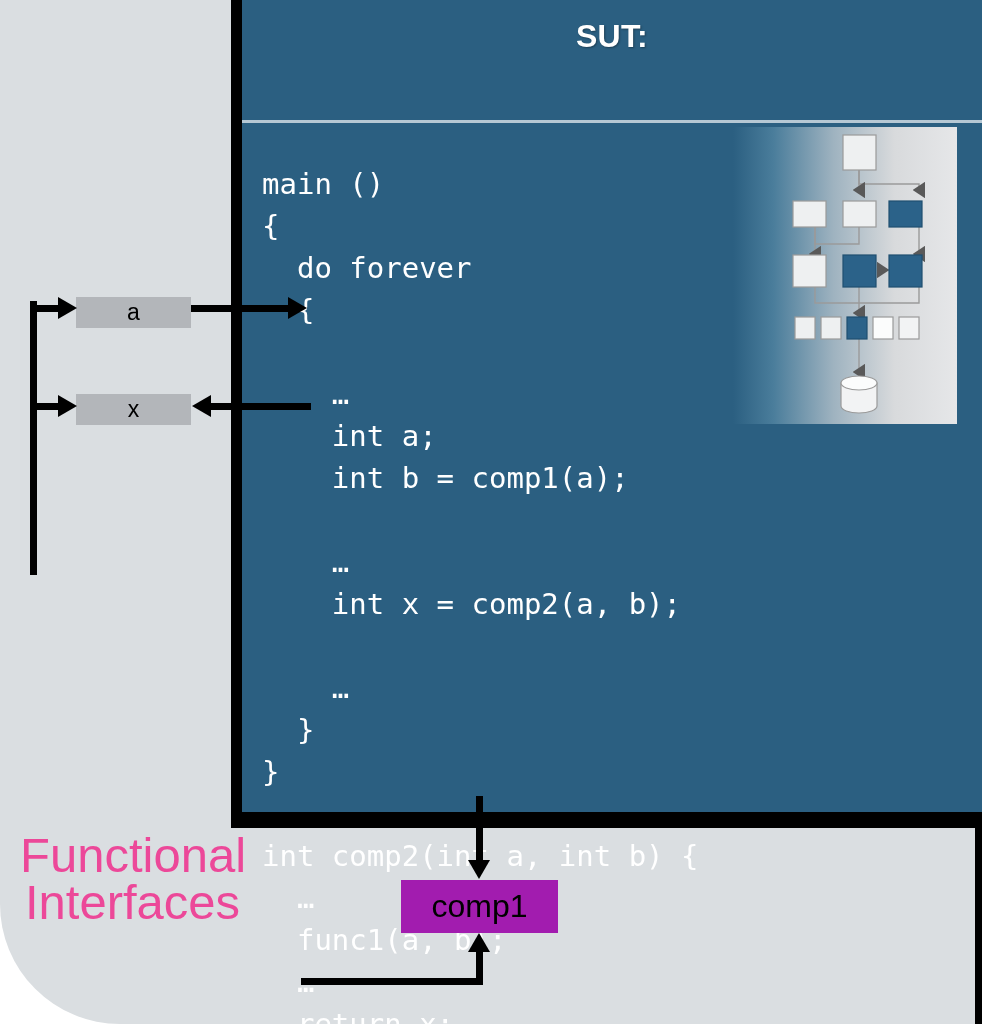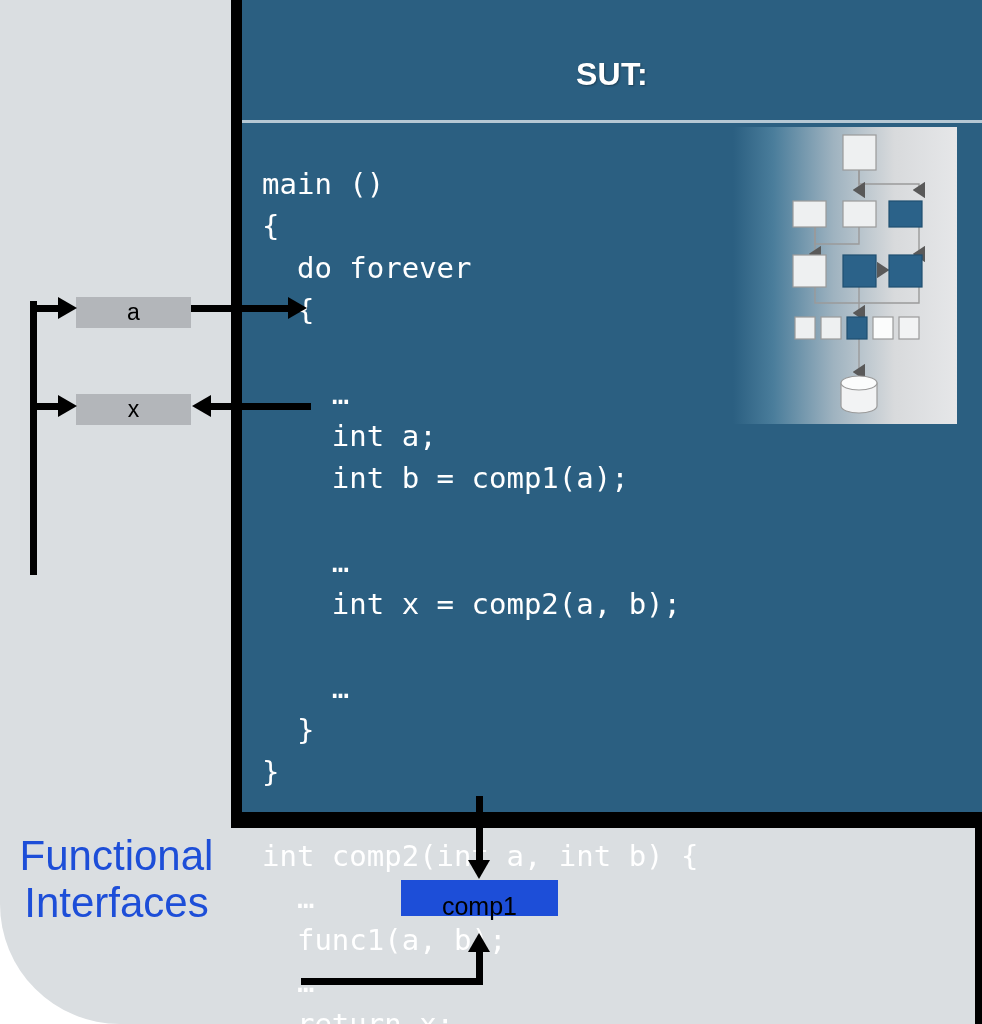--- a/index.html
+++ b/index.html
@@ -54,21 +54,20 @@
     position: absolute;
     left: 242px; top: 12px;
     width: 740px;
     text-align: center;
     color: #ffffff;
     font-weight: bold;
     font-size: 32px;
     line-height: 48px;
     letter-spacing: 0.2px;
     text-shadow: 1px 1px 2px rgba(0,0,0,0.35);
-    margin-top: 38px;
   }
   .sut-title-rule {
     position: absolute;
     left: 242px; top: 120px;
     width: 740px; height: 3px;
     background: #b6c8d4;
   }
 
   
   .code-block {
@@ -105,24 +104,24 @@
     font-size: 23px;
     text-align: center;
     line-height: 31px;
   }
   #var-a { left: 76px; top: 297px; width: 115px; height: 31px; }
   #var-x { left: 76px; top: 394px; width: 115px; height: 31px; }
 
   .comp-box {
     position: absolute;
     left: 401px; top: 880px;
-    width: 157px; height: 36px;
-    background: #1d4ed8;
+    width: 157px; height: 53px;
+    background: #a21caf;
     color: #000000;
-    font-size: 25px;
+    font-size: 32px;
     text-align: center;
     line-height: 53px;
   }
 
   
   .line-h { position: absolute; background: #000000; height: 7px; }
   .line-v { position: absolute; background: #000000; width: 7px; }
   .arrow { position: absolute; width: 0; height: 0; }
   .arrow-r {
     border-top: 11px solid transparent;
@@ -141,25 +140,25 @@
   }
   .arrow-u {
     border-left: 11px solid transparent;
     border-right: 11px solid transparent;
     border-bottom: 19px solid #000000;
   }
 
   
   .caption {
     position: absolute;
-    left: 4px; top: 832px;
+    left: 20px; top: 832px;
     width: 225px;
     text-align: center;
-    color: #1d4ed8;
-    font-size: 42px;
+    color: #ec4899;
+    font-size: 49px;
     line-height: 47px;
   }
 </style>
 </head>
 <body>
 
 <div id="root">
 
   <div class="slide-bg"></div>
   <div class="right-edge-rule"></div>

